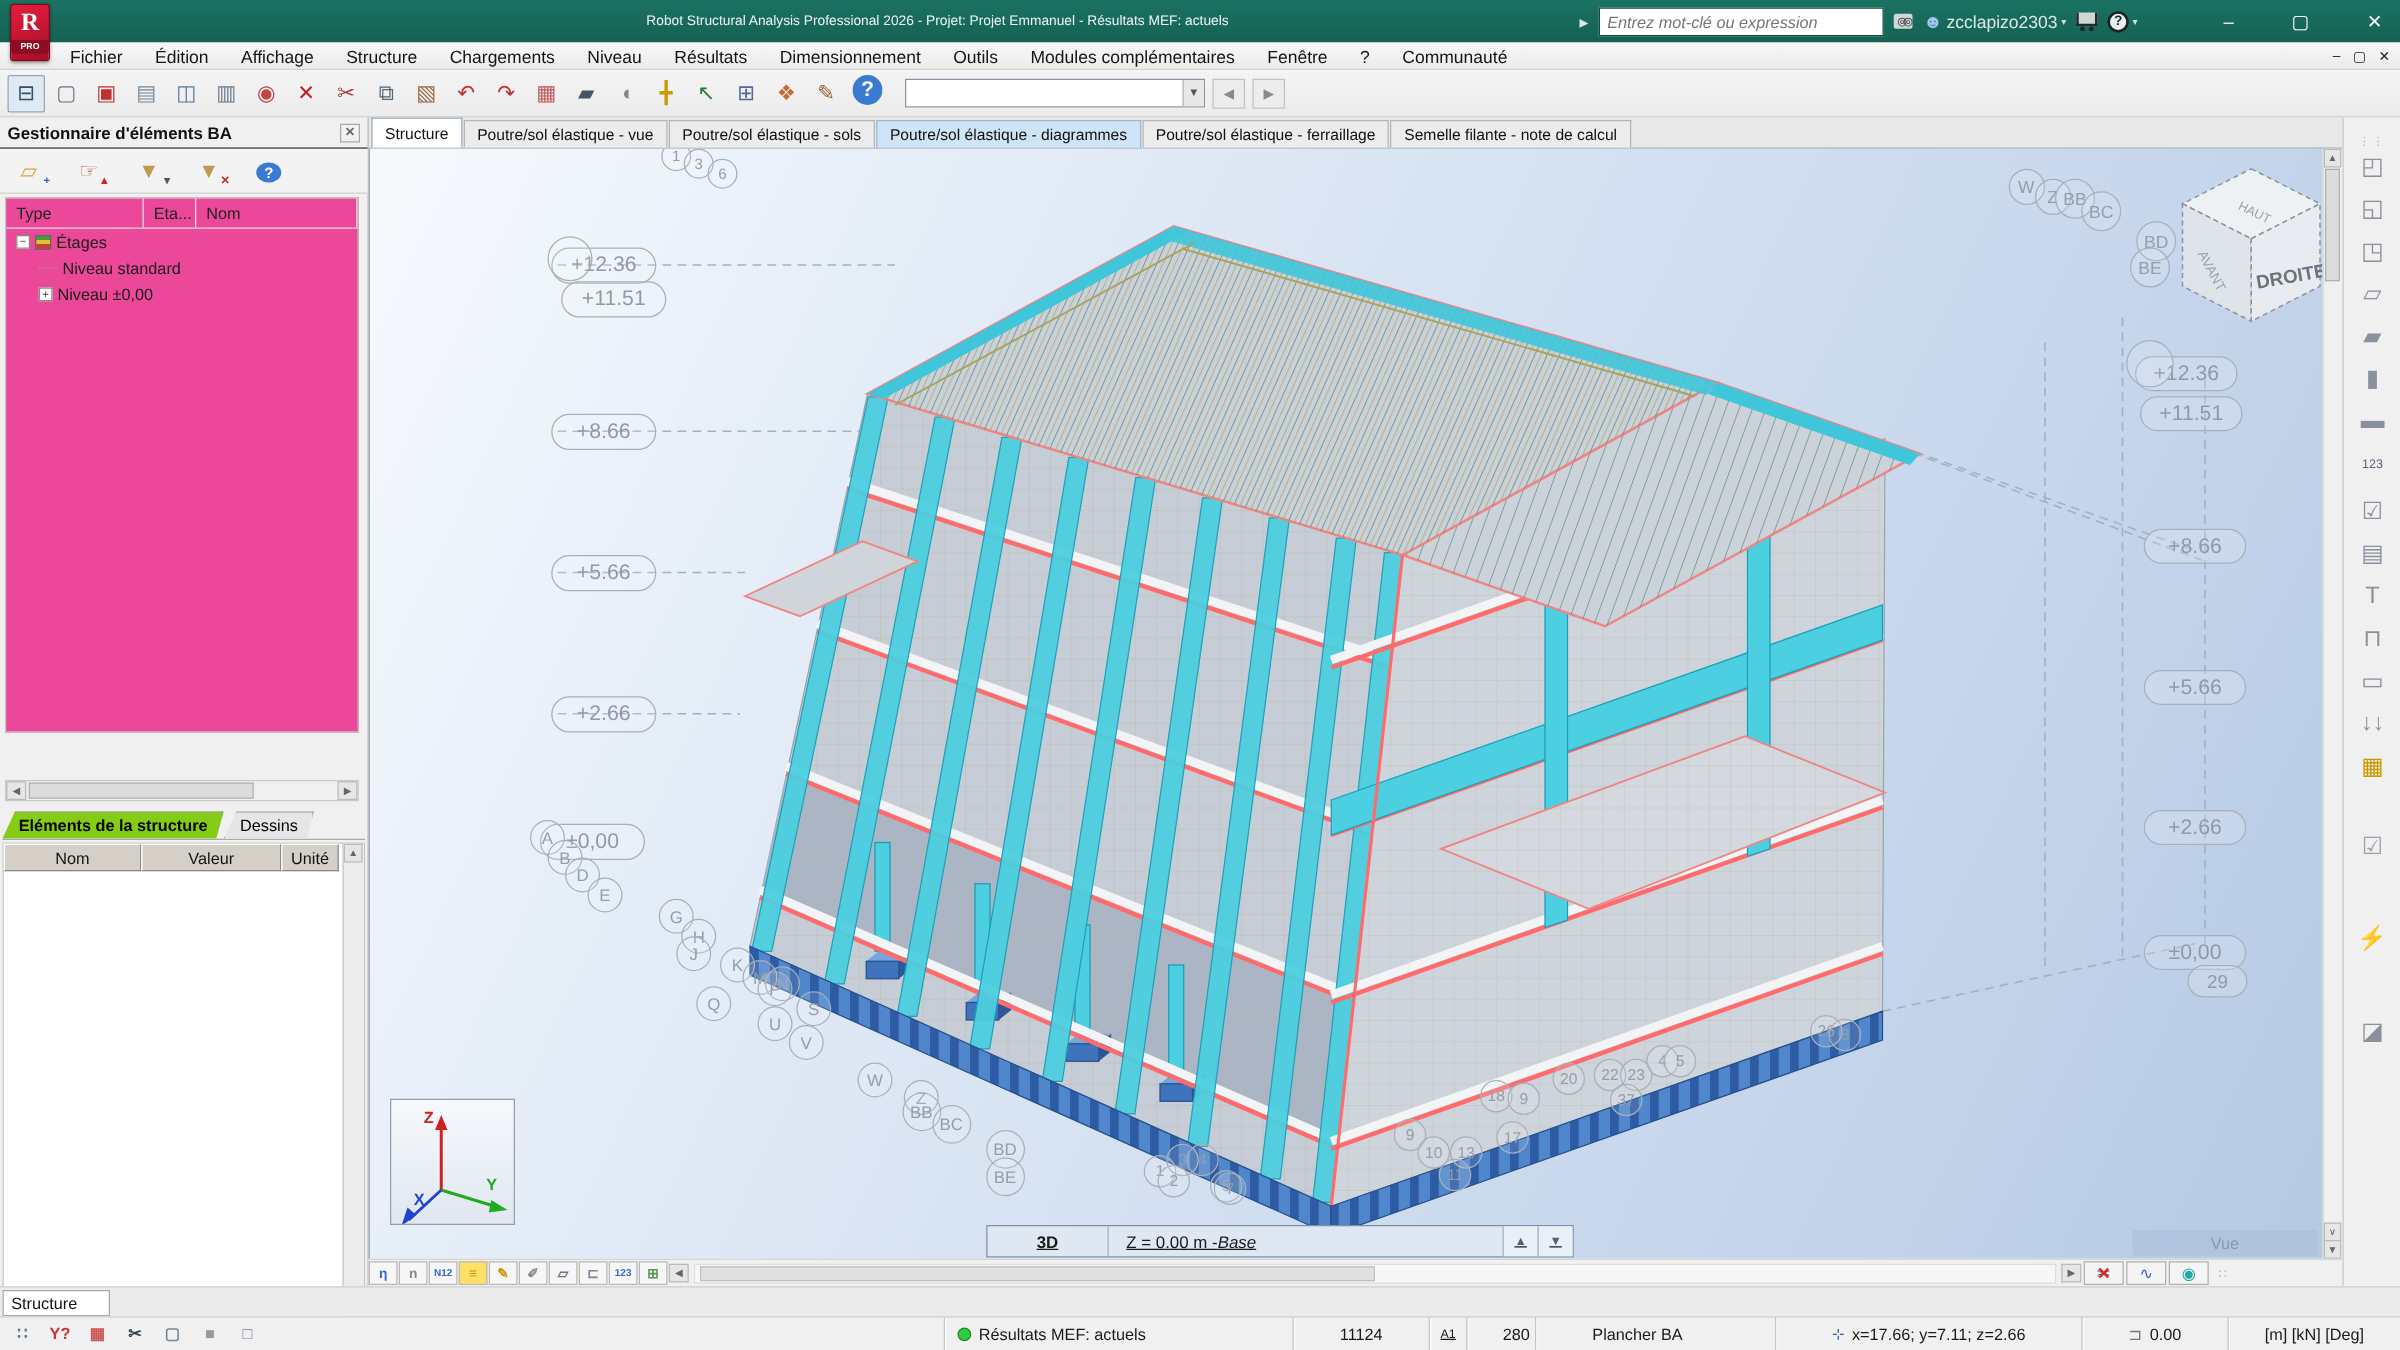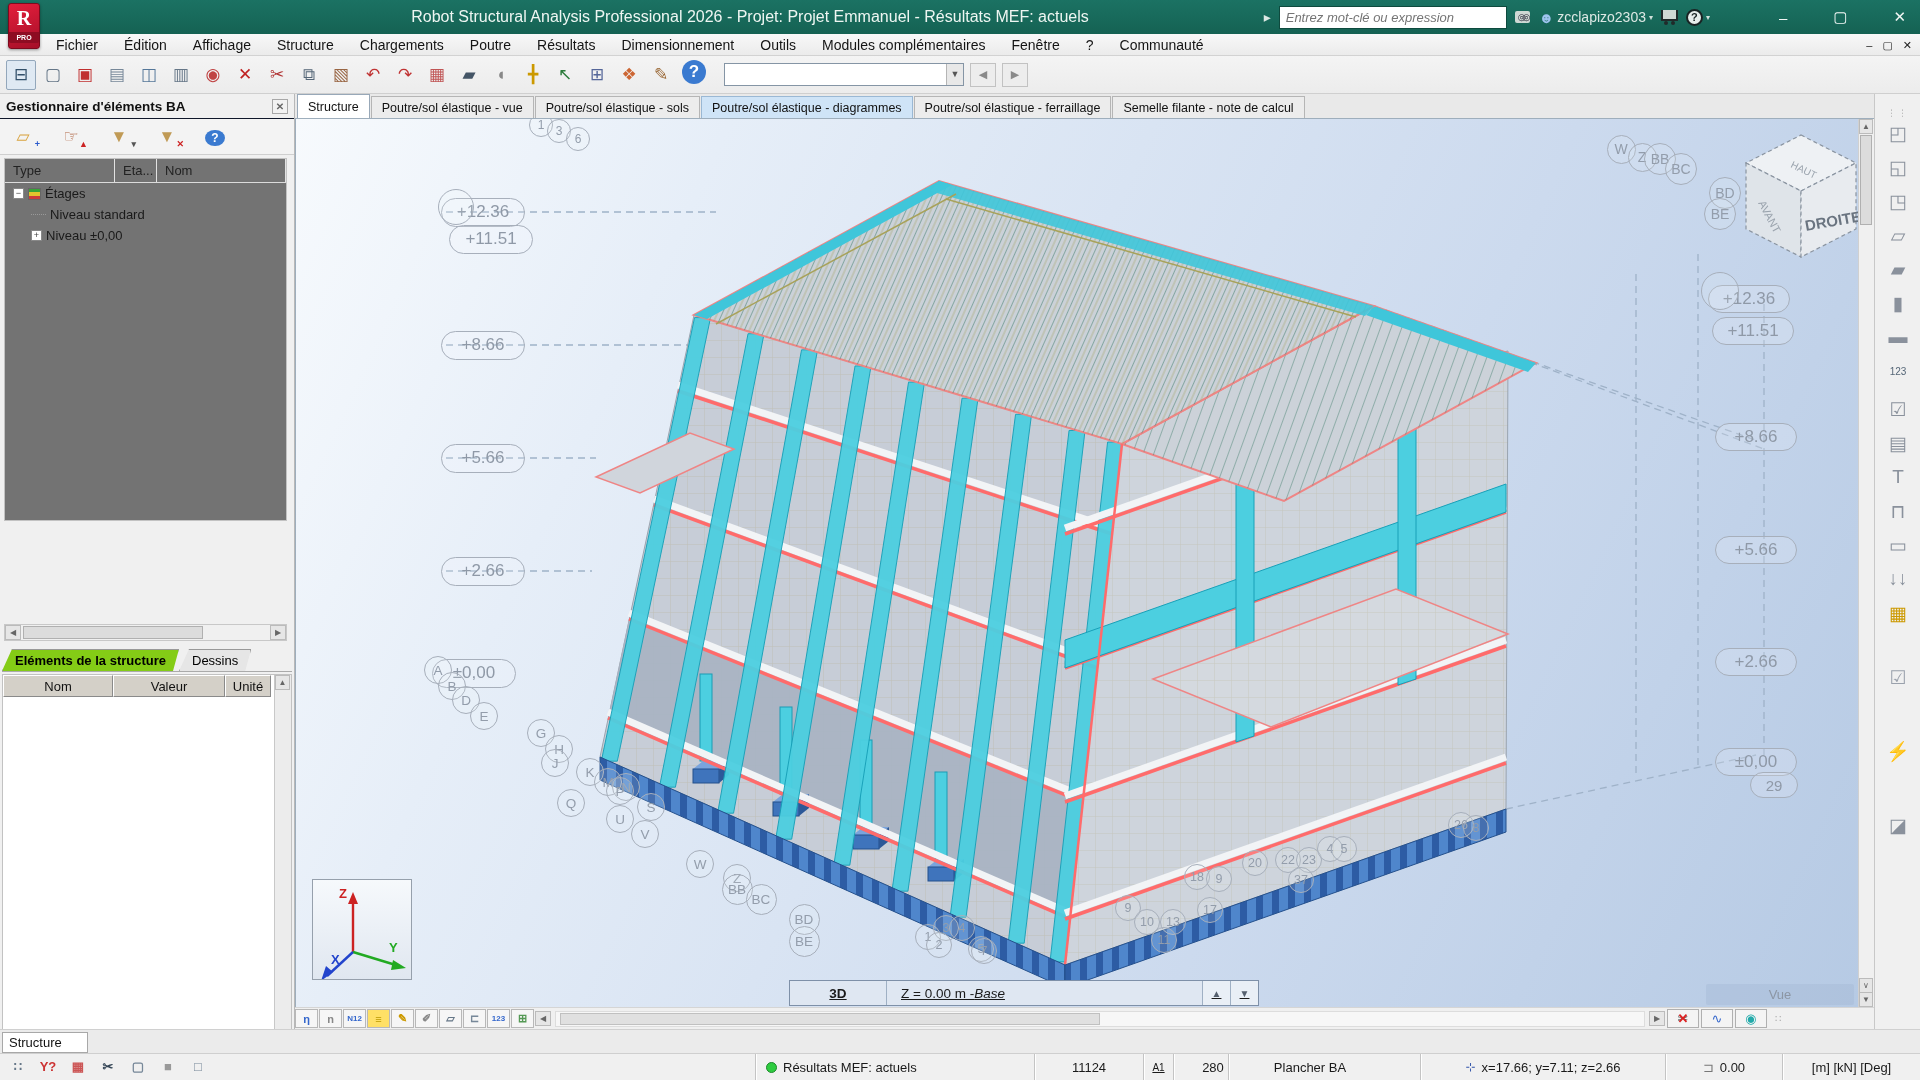--- a/index.html
+++ b/index.html
@@ -10,21 +10,21 @@
   
   #titlebar { position:absolute; left:0; top:0; width:1920px; height:34px;
     background:linear-gradient(#1b7263,#156253); color:#eef6f2; }
   #logo { position:absolute; left:8px; top:3px; width:32px; height:46px; z-index:30;
     background:linear-gradient(160deg,#e41e3c,#a50f28); border:1px solid #7d0a1e;
     border-radius:3px; text-align:center; box-shadow:0 1px 3px rgba(0,0,0,.4); }
   #logo .r { font:bold 20px "Liberation Serif", serif; color:#fff; display:block; line-height:28px;}
   #logo .pro { font:bold 7px "Liberation Sans", sans-serif; color:#fff; background:#8e0c22;
     display:block; line-height:11px; border-radius:0 0 2px 2px;}
   #win-title { position:absolute; left:300px; right:720px; top:0; height:34px;
-    display:flex; align-items:center; justify-content:center; font-size:16px; white-space:nowrap; }
+    display:flex; align-items:center; justify-content:center; font-size:11px; white-space:nowrap; }
   #tb-right { position:absolute; right:210px; top:4px; height:26px; display:flex; align-items:center; gap:8px; }
   #search-box { width:228px; height:23px; border:1px solid #0e4a3e; background:#fff;
     font:italic 13px "Liberation Sans", sans-serif; color:#555; padding:0 6px; }
   .tb-ic { color:#dce8e4; font-size:14px; cursor:default; display:flex; align-items:center; gap:3px;}
   .binoc { font-size:9px; letter-spacing:-3px; color:#223; background:#cfd8d4; border-radius:2px; padding:1px 3px;}
   .person { color:#9fc4ef; font-size:15px; }
   .caret { font-size:8px; color:#cfe0da; }
   .cart { width:17px; height:11px; border:2px solid #202a2a; border-top:none; position:relative;
     background:#cfd8d4; margin-top:-3px;}
   .cart:before { content:""; position:absolute; left:1px; bottom:-6px; width:4px; height:4px;
@@ -70,21 +70,21 @@
   #leftpanel { position:absolute; left:0; top:94px; width:295px; height:935px;
     background:#f0f0f0; border-right:1px solid #b8b8b8; }
   #lp-header { height:25px; display:flex; align-items:center; padding:0 6px;
     font-weight:bold; font-size:13.5px; color:#111; border-bottom:1px solid #0f172a;}
   #lp-close { margin-left:auto; width:16px; height:15px; border:1px solid #a8a8a8; background:#f2f2f2;
     color:#666; font-size:10px; display:flex; align-items:center; justify-content:center;}
   #lp-tools { height:36px; display:flex; align-items:center; gap:22px; padding-left:10px;
     border-bottom:1px solid #cfcfcf; background:#f3f3f3;}
   .lp-tool { position:relative; font-size:17px; width:26px; text-align:center;}
   .lp-tool .badge { position:absolute; right:-4px; bottom:-2px; font-size:9px; font-weight:bold;}
-  #tree-wrap { position:absolute; left:4px; top:64px; width:283px; height:363px; background:#737373;
+  #tree-wrap { position:absolute; left:4px; top:64px; width:283px; height:428px; background:#ec4899;
     border:1px solid #c2c2c2; font-size:13px; }
   #tree-cols { display:flex; height:24px; border-bottom:1px solid #dcdcdc; align-items:center; color:#222;}
   #tree-cols div { padding-left:8px; border-right:1px solid #e2e2e2; height:100%; display:flex; align-items:center;}
   .tc-type{ width:110px;} .tc-eta{ width:42px;} .tc-nom{ flex:1;}
   .trow { height:21px; display:flex; align-items:center; color:#1a1a1a;}
   .expander { width:11px; height:11px; border:1px solid #888; background:#fff; font-size:9px;
     line-height:9px; text-align:center; color:#444; margin-right:4px;}
   .layers-mini { width:13px; height:12px; margin-right:4px;
     background:linear-gradient(#37a337 33%, #e3c32d 33%, #e3c32d 66%, #cc3b3b 66%); border:1px solid #666;}
   #lp-hscroll { position:absolute; left:4px; top:530px; width:283px; height:17px; background:#f0f0f0;
@@ -205,21 +205,21 @@
     </div>
   </div>
 
   <div id="menubar">
     <span id="menu-items" style="display:flex; gap:26px;">
         <span>Fichier</span>
         <span>Édition</span>
         <span>Affichage</span>
         <span>Structure</span>
         <span>Chargements</span>
-        <span>Poutre</span>
+        <span>Niveau</span>
         <span>Résultats</span>
         <span>Dimensionnement</span>
         <span>Outils</span>
         <span>Modules complémentaires</span>
         <span>Fenêtre</span>
         <span>?</span>
         <span>Communauté</span>
       </span>
     <span id="mdi-btns">
         <span>–</span>

